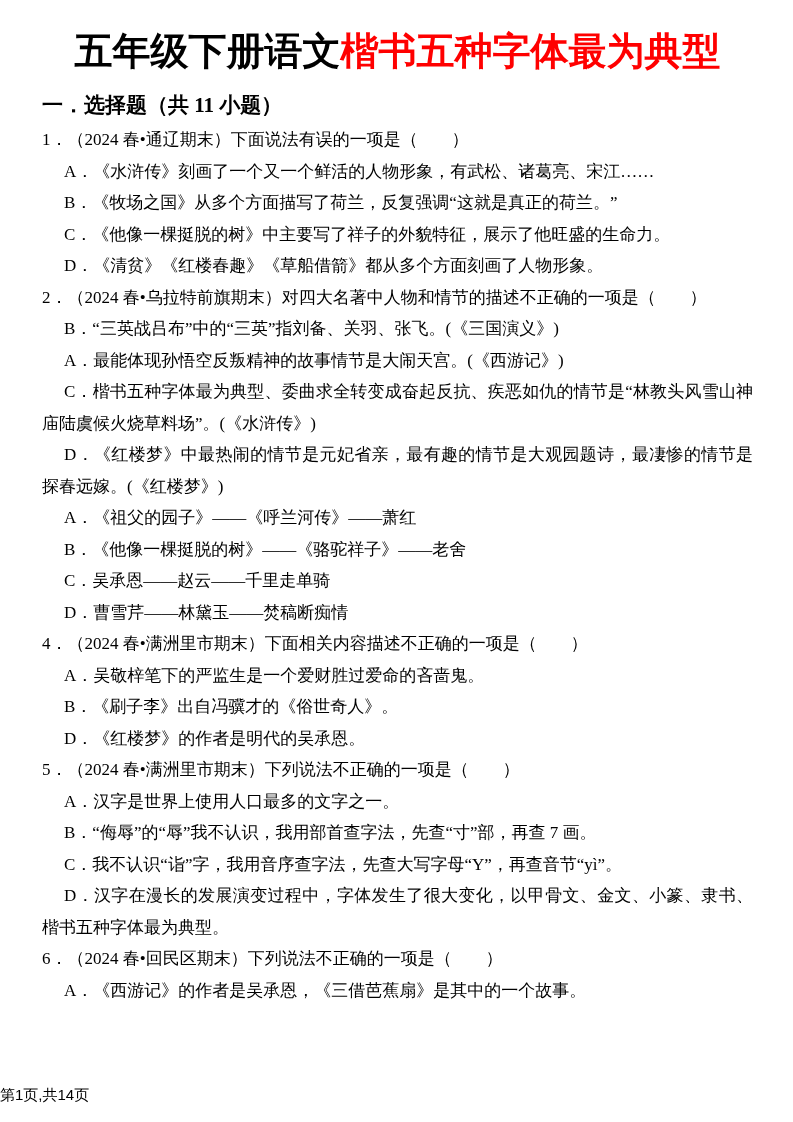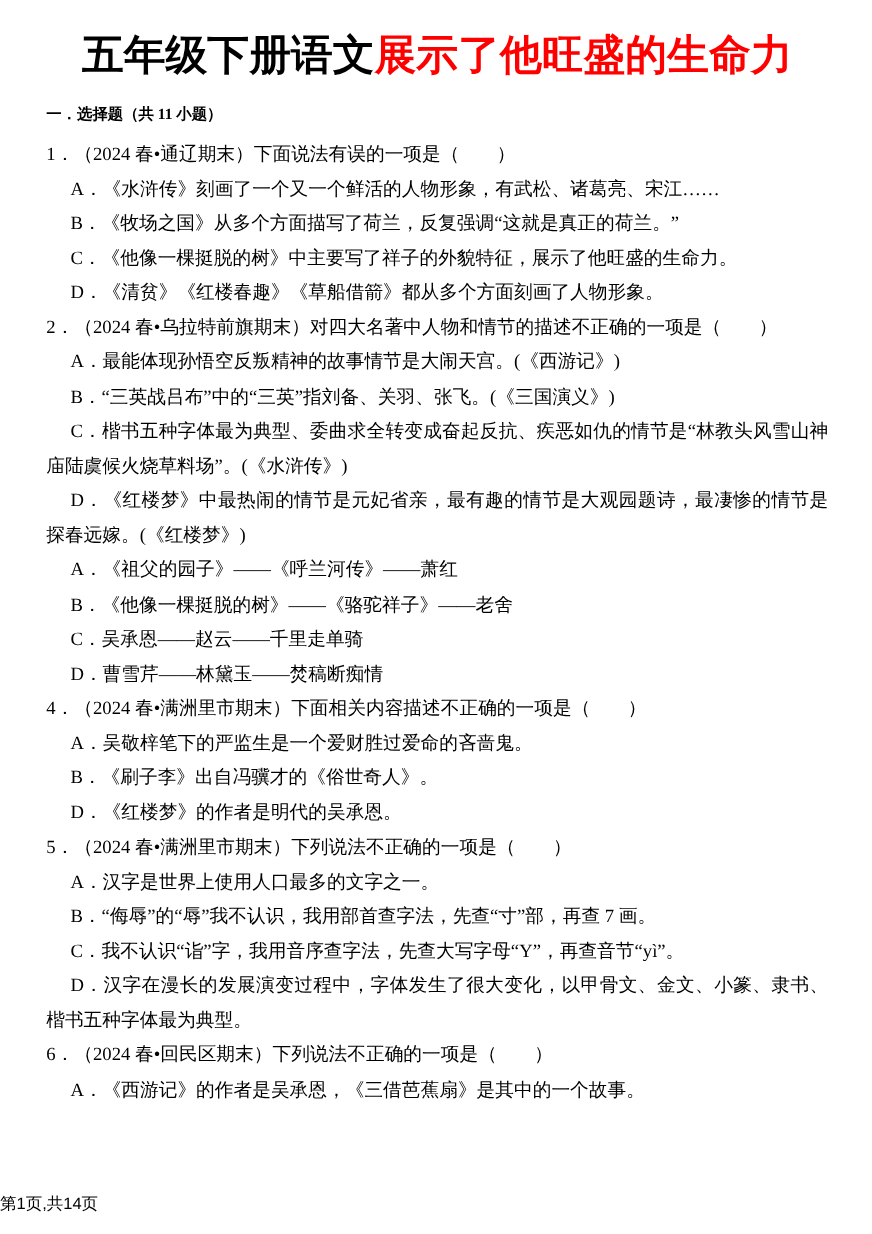--- a/index.html
+++ b/index.html
@@ -19,21 +19,21 @@
     margin: 0;
     text-align: center;
     font-family: "Liberation Sans", "DejaVu Sans", sans-serif;
     font-weight: bold;
     font-size: 38px;
     line-height: 50px;
     white-space: nowrap;
   }
   .section-heading {
     margin: 14px 0 0 0;
-    font-size: 14px;
+    font-size: 21px;
     font-weight: bold;
     line-height: 30px;
   }
   .questions { margin-top: 4px; }
   .stem, .option {
     margin: 0;
     font-size: 17px;
     line-height: 31.5px;
     text-align: justify;
   }
@@ -45,38 +45,38 @@
     font-family: "Liberation Sans", "DejaVu Sans", sans-serif;
     font-size: 15px;
     line-height: 18px;
   }
 </style>
 </head>
 <body>
 
 <main class="page">
 
-  <h1 class="title"><span>五年级下册语文</span><span style="color: rgb(255, 0, 0);">展示了他旺盛的生命力</span></h1>
+  <h1 class="title"><span>五年级下册语文</span><span style="color: rgb(255, 0, 0);">楷书五种字体最为典型</span></h1>
 
   <h2 class="section-heading">一．选择题（共 11 小题）</h2>
 
   <section class="questions">
 
     <div class="question">
       <p class="stem">1．（2024 春•通辽期末）下面说法有误的一项是（　　）</p>
       <p class="option">A．《水浒传》刻画了一个又一个鲜活的人物形象，有武松、诸葛亮、宋江……</p>
       <p class="option">B．《牧场之国》从多个方面描写了荷兰，反复强调“这就是真正的荷兰。”</p>
       <p class="option">C．《他像一棵挺脱的树》中主要写了祥子的外貌特征，展示了他旺盛的生命力。</p>
       <p class="option">D．《清贫》《红楼春趣》《草船借箭》都从多个方面刻画了人物形象。</p>
     </div>
 
     <div class="question">
       <p class="stem">2．（2024 春•乌拉特前旗期末）对四大名著中人物和情节的描述不正确的一项是（　　）</p>
+      <p class="option">B．“三英战吕布”中的“三英”指刘备、关羽、张飞。(《三国演义》)</p>
       <p class="option">A．最能体现孙悟空反叛精神的故事情节是大闹天宫。(《西游记》)</p>
-      <p class="option">B．“三英战吕布”中的“三英”指刘备、关羽、张飞。(《三国演义》)</p>
       <p class="option">C．楷书五种字体最为典型、委曲求全转变成奋起反抗、疾恶如仇的情节是“林教头风雪山神庙陆虞候火烧草料场”。(《水浒传》)</p>
       <p class="option">D．《红楼梦》中最热闹的情节是元妃省亲，最有趣的情节是大观园题诗，最凄惨的情节是探春远嫁。(《红楼梦》)</p>
     </div>
 
     <div class="question">
       <p class="option">A．《祖父的园子》——《呼兰河传》——萧红</p>
       <p class="option">B．《他像一棵挺脱的树》——《骆驼祥子》——老舍</p>
       <p class="option">C．吴承恩——赵云——千里走单骑</p>
       <p class="option">D．曹雪芹——林黛玉——焚稿断痴情</p>
     </div>

